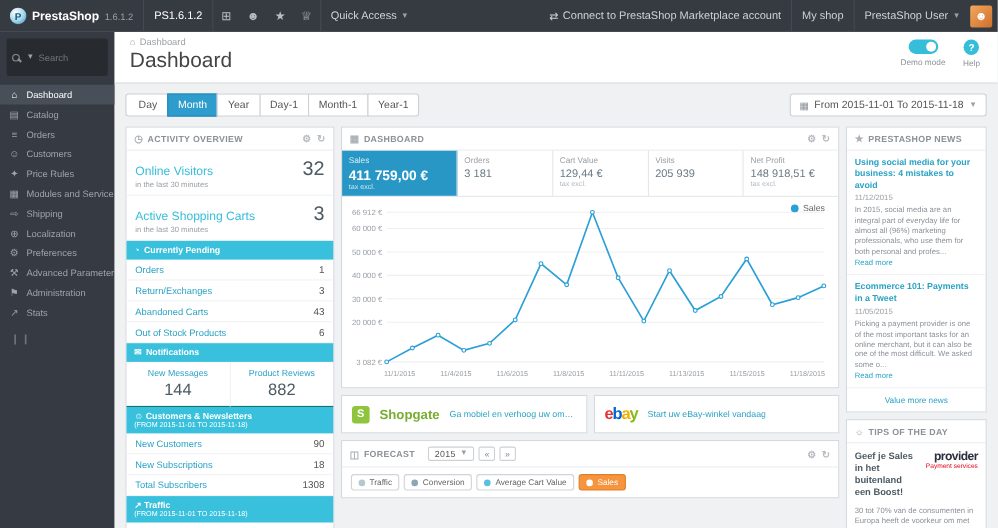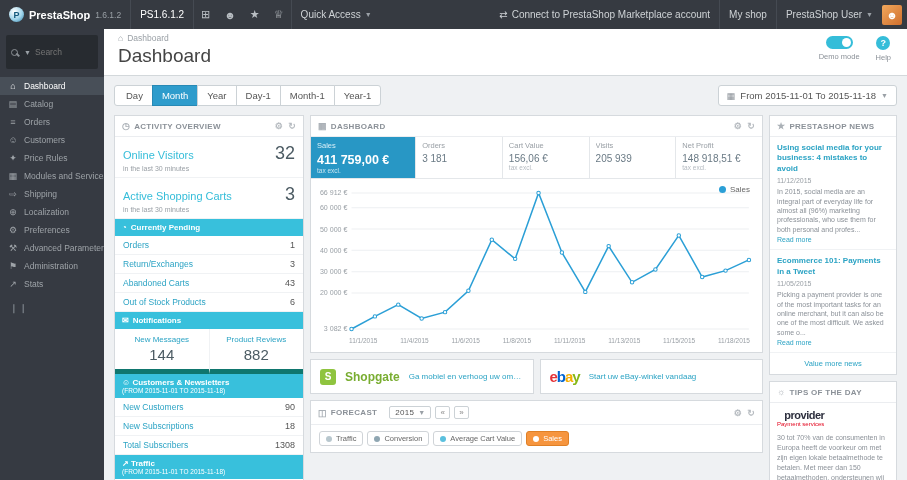--- a/index.html
+++ b/index.html
@@ -84,21 +84,21 @@
   .stat-label { color:#35bdd9; font-size:11px; }
   .stat-value { margin-left:auto; font-size:18px; color:#4c5b63; }
   .stat-sub { font-size:7px; color:#9aa0a6; margin-top:1px; }
   .section-bar { background:#38c0dc; color:#fff; font-size:8px; font-weight:bold; padding:4px 7px;
     display:flex; align-items:center; gap:4px; }
   .section-sub { font-size:6.5px; font-weight:normal; }
   .sec-row { display:flex; align-items:center; padding:4px 8px; border-bottom:1px solid #f0f2f4; }
   .sec-row .lbl { color:#2ba3c4; font-size:8.5px; cursor:pointer; }
   .sec-row .val { margin-left:auto; color:#555; font-size:9px; }
   .notif-cols { display:flex; }
-  .notif-col { flex:1; text-align:center; padding:6px 4px; border-bottom:5px solid #0f766e; }
+  .notif-col { flex:1; text-align:center; padding:6px 4px; border-bottom:1px solid #0f766e; }
   .notif-col + .notif-col { border-left:1px solid #f0f2f4; }
   .notif-col .lbl { color:#2ba3c4; font-size:8px; cursor:pointer; }
   .notif-col .val { font-size:15px; color:#4c5b63; margin-top:2px; }
   .traffic-link { padding:6px 8px; font-size:8.5px; color:#2ba3c4; cursor:pointer; }
 
   
   .kpi-row { display:flex; border-bottom:1px solid #e4e7ea; }
   .kpi { flex:1; padding:4px 6px; border-right:1px solid #e4e7ea; cursor:pointer; min-width:0; }
   .kpi:last-child { border-right:none; }
   .kpi .k-label { font-size:7.5px; color:#9aa0a6; white-space:nowrap; overflow:hidden; }
@@ -407,21 +407,21 @@
               <div class="k-label">Sales</div>
               <div class="k-value">411 759,00 €</div>
               <div class="k-note">tax excl.</div>
             </div>
             <div class="kpi">
               <div class="k-label">Orders</div>
               <div class="k-value">3 181</div>
             </div>
             <div class="kpi">
               <div class="k-label">Cart Value</div>
-              <div class="k-value">156,06 €</div>
+              <div class="k-value">129,44 €</div>
               <div class="k-note">tax excl.</div>
             </div>
             <div class="kpi">
               <div class="k-label">Visits</div>
               <div class="k-value">205 939</div>
             </div>
             <div class="kpi">
               <div class="k-label">Net Profit</div>
               <div class="k-value">148 918,51 €</div>
               <div class="k-note">tax excl.</div>
@@ -552,20 +552,21 @@
           <div class="find-more">Value more news</div>
         </div>
 
         <div class="panel">
           <div class="phead">
             <span class="ph-ico">☼</span>
             <span>TIPS OF THE DAY</span>
           </div>
           <div class="tips-body">
             <div class="tips-top">
+              <div class="tips-headline">Geef je Sales in het buitenland een Boost!</div>
               <div class="ingenico">
                 <div class="ing">provider</div>
                 <div class="ing-sub">Payment services</div>
               </div>
             </div>
             <div class="tips-text">30 tot 70% van de consumenten in Europa heeft de voorkeur om met zijn eigen lokale betaalmethode te betalen. Met meer dan 150 betaalmethoden, ondersteunen wij uw groei in uw ecommerce en daar buiten. En zelfs beter, u kunt de belangrijke betaalmethoden activeren met een...</div>
           </div>
         </div>
       </div>
 

